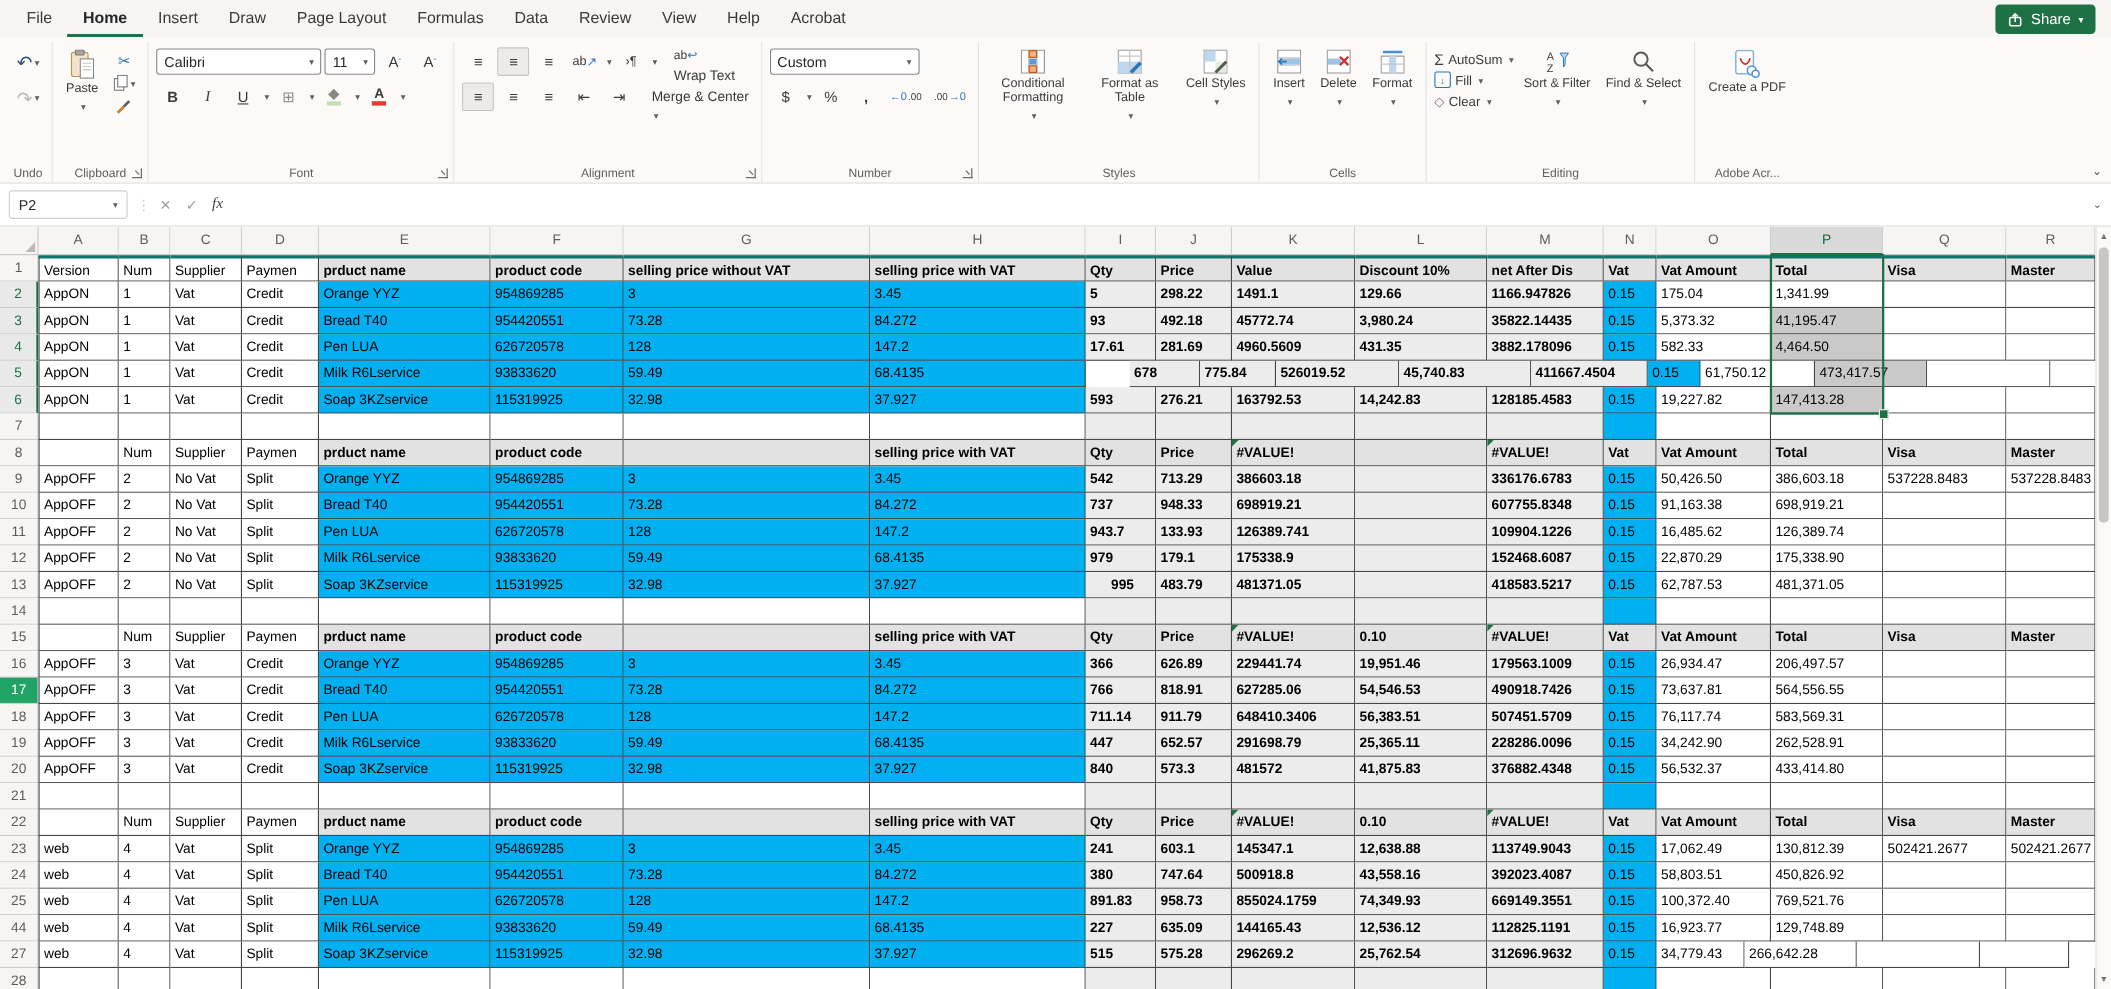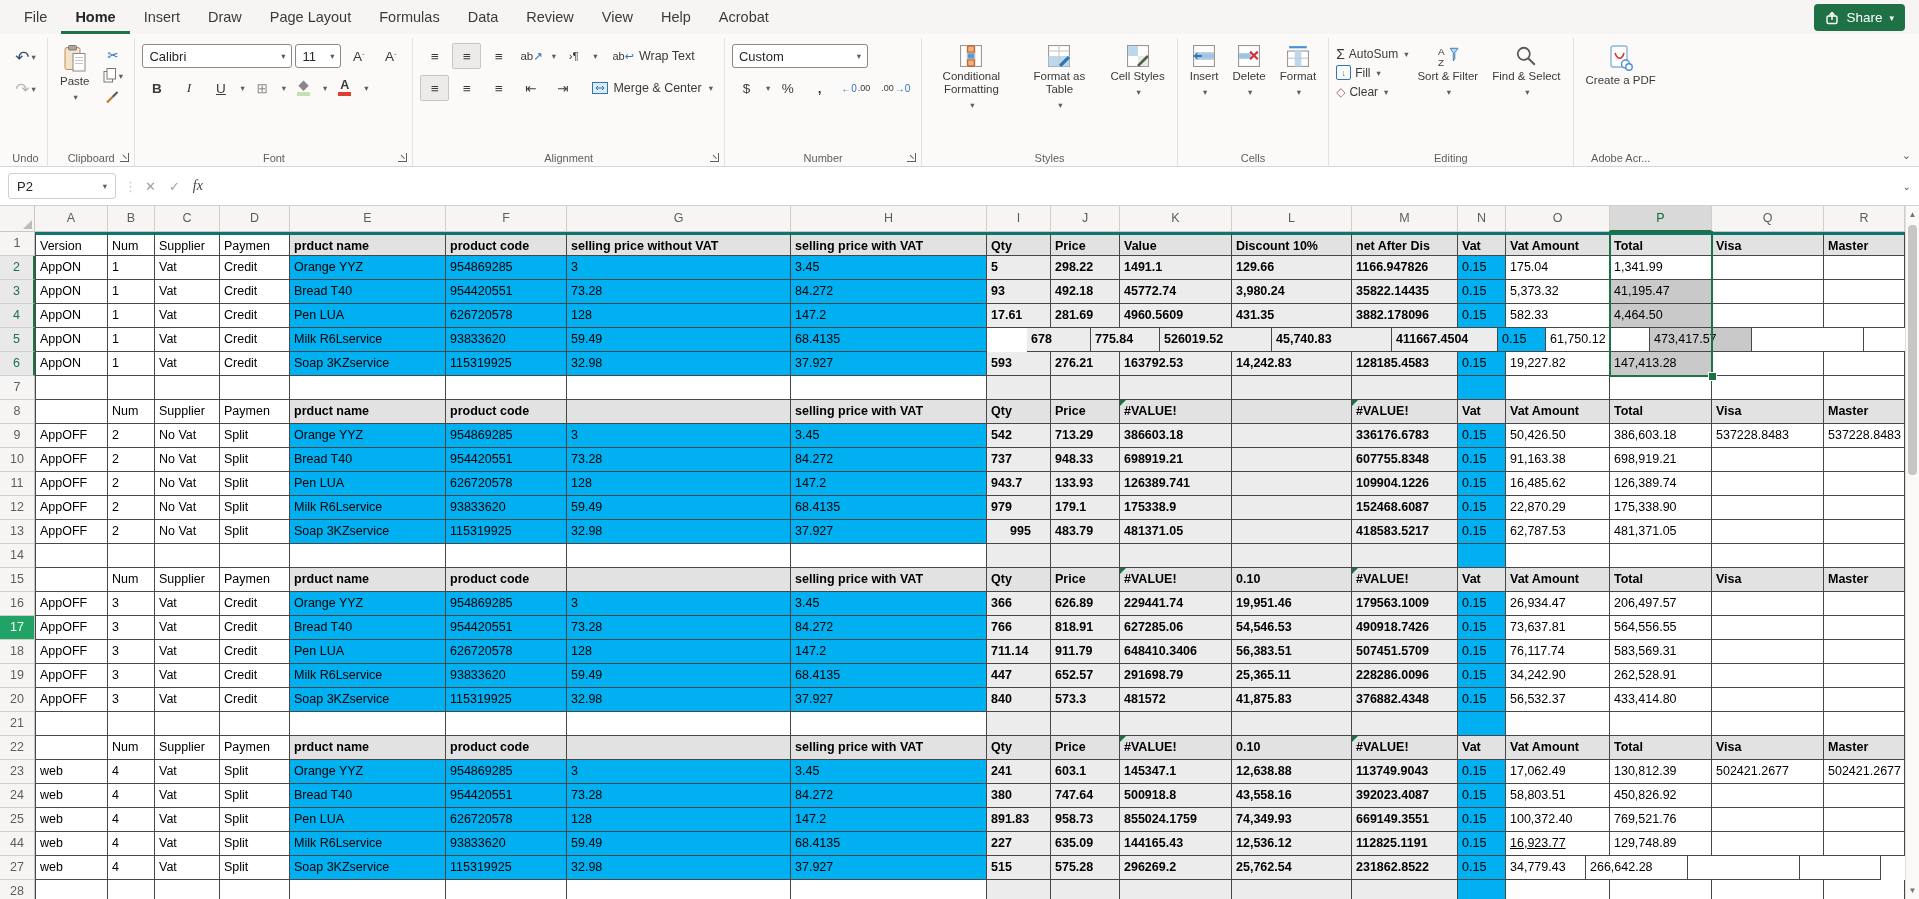--- a/index.html
+++ b/index.html
@@ -36,21 +36,21 @@
   .u-ico{font-size:17px;color:#34506e;}
   .dis .u-ico{color:#b8b6b4;}
   .minicol{display:flex;flex-direction:column;justify-content:space-between;padding:2px 0;}
   .minicol .tbtn{height:19px;}
   .blue{color:#2E75B6;}
   .colorico{display:inline-flex;flex-direction:column;align-items:center;line-height:11px;}
   .colorico .glyph{font-size:12.5px;font-weight:700;}
   .colorico .bar{width:13px;height:3.5px;margin-top:1px;}
   .dec{font-size:10px;display:inline-flex;align-items:center;gap:1px;}
   .dec small{font-size:9px;}
-  .wrapbtn,.mergebtn{display:flex;align-items:center;gap:5px;font-size:12.5px;color:#3b3a39;white-space:nowrap;padding:0 4px;height:24px;}
+  .wrapbtn,.mergebtn{display:flex;gap:5px;font-size:12.5px;color:#3b3a39;white-space:nowrap;padding:0 4px;height:24px;flex-direction:column;}
   .edrow{display:flex;align-items:center;gap:4px;font-size:12px;height:19px;color:#3b3a39;white-space:nowrap;}
   .sigma{font-size:14px;}
   .boxdown{display:inline-flex;align-items:center;justify-content:center;width:13px;height:13px;border:1px solid #2E75B6;color:#2E75B6;font-size:9px;border-radius:2px;}
   .ed-col{display:flex;flex-direction:column;justify-content:space-between;padding:2px 0;}
   #collapse-ribbon{position:absolute;right:8px;bottom:4px;font-size:11px;color:#5f5d5b;}
 
   
   #fbar{height:39px;background:#FFFFFF;display:flex;align-items:center;padding:0 8px;border-bottom:1px solid #D4D2D0;position:relative;box-sizing:border-box;}
   .namebox{width:108px;height:26px;border:1px solid #D1CFCD;border-radius:3px;background:#fff;display:flex;align-items:center;justify-content:space-between;padding:0 8px;font-size:13px;color:#262626;box-sizing:border-box;}
   .vdots{color:#C8C6C4;font-size:13px;margin:0 8px;}
@@ -996,40 +996,40 @@
         <div class="cell cyan" style="width: 156px;"><span>Milk R6Lservice</span></div>
         <div class="cell cyan" style="width: 121px;"><span>93833620</span></div>
         <div class="cell cyan" style="width: 224px;"><span>59.49</span></div>
         <div class="cell cyan" style="width: 196px;"><span>68.4135</span></div>
         <div class="cell grayb" style="width: 64px;"><span>227</span></div>
         <div class="cell grayb" style="width: 69px;"><span>635.09</span></div>
         <div class="cell grayb" style="width: 112px;"><span>144165.43</span></div>
         <div class="cell grayb" style="width: 120px;"><span>12,536.12</span></div>
         <div class="cell grayb" style="width: 106px;"><span>112825.1191</span></div>
         <div class="cell cyan" style="width: 48px;"><span>0.15</span></div>
-        <div class="cell" style="width: 104px; text-decoration: underline;"><span>16,923.77</span></div>
+        <div class="cell" style="width: 104px;"><span>16,923.77</span></div>
         <div class="cell" style="width: 102px;"><span>129,748.89</span></div>
         <div class="cell" style="width: 112px;"><span></span></div>
         <div class="cell" style="width: 81px;"><span></span></div>
       </div>
       <div class="grow">
         <div class="rhead">27</div>
         <div class="cell colA" style="width: 73px;"><span>web</span></div>
         <div class="cell" style="width: 47px;"><span>4</span></div>
         <div class="cell" style="width: 65px;"><span>Vat</span></div>
         <div class="cell" style="width: 70px;"><span>Split</span></div>
         <div class="cell cyan" style="width: 156px;"><span>Soap 3KZservice</span></div>
         <div class="cell cyan" style="width: 121px;"><span>115319925</span></div>
         <div class="cell cyan" style="width: 224px;"><span>32.98</span></div>
         <div class="cell cyan" style="width: 196px;"><span>37.927</span></div>
         <div class="cell grayb" style="width: 64px;"><span>515</span></div>
         <div class="cell grayb" style="width: 69px;"><span>575.28</span></div>
         <div class="cell grayb" style="width: 112px;"><span>296269.2</span></div>
         <div class="cell grayb" style="width: 120px;"><span>25,762.54</span></div>
-        <div class="cell grayb" style="width: 106px;"><span>231862.8522</span></div>
+        <div class="cell grayb" style="width: 106px;"><span>312696.9632</span></div>
         <div class="cell cyan" style="width: 48px;"><span>0.15</span></div>
         <div class="cell" style="width: 80px;"><span>34,779.43</span></div>
         <div class="cell" style="width: 102px;"><span>266,642.28</span></div>
         <div class="cell" style="width: 112px;"><span></span></div>
         <div class="cell" style="width: 81px;"><span></span></div>
       </div>
       <div class="grow">
         <div class="rhead">28</div>
         <div class="cell colA" style="width: 73px;"><span></span></div>
         <div class="cell" style="width: 47px;"><span></span></div>

